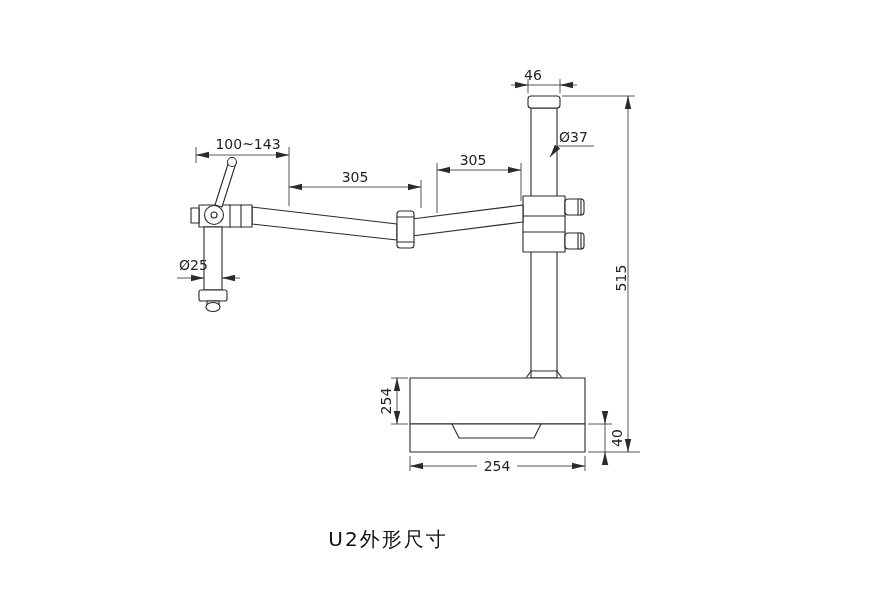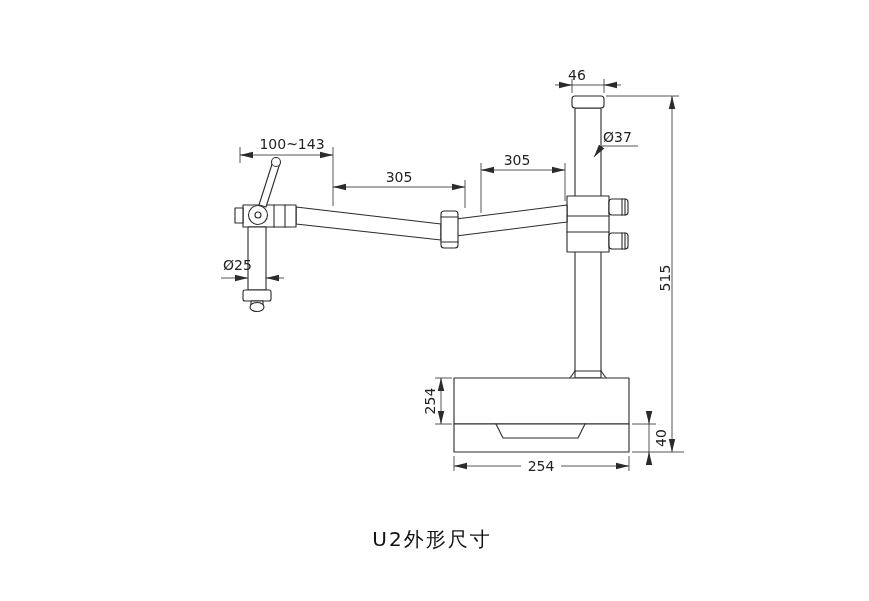--- a/index.html
+++ b/index.html
@@ -1,16 +1,16 @@
 <!DOCTYPE html>
 <html><head>
 <meta charset="utf-8">
 <style>
   html,body{margin:0;padding:0;background:#ffffff;}
-  .canvas{position:relative;width:782px;height:601px;background:#ffffff;overflow:hidden;margin-left:44px;}
+  .canvas{position:relative;width:782px;height:601px;background:#ffffff;overflow:hidden;}
   svg{display:block;}
   .obj{stroke:#2b2b2b;stroke-width:1.1;fill:none;stroke-linejoin:round;stroke-linecap:round;}
   .objf{stroke:#2b2b2b;stroke-width:1.1;fill:#ffffff;stroke-linejoin:round;}
   .dim{stroke:#2b2b2b;stroke-width:0.8;fill:none;}
   .dimtext{font-family:"DejaVu Sans",sans-serif;font-size:14px;fill:#232323;}
   .caption{font-family:"DejaVu Sans",sans-serif;font-size:20px;fill:#111111;letter-spacing:2px;}
 </style>
 </head>
 <body>
 

